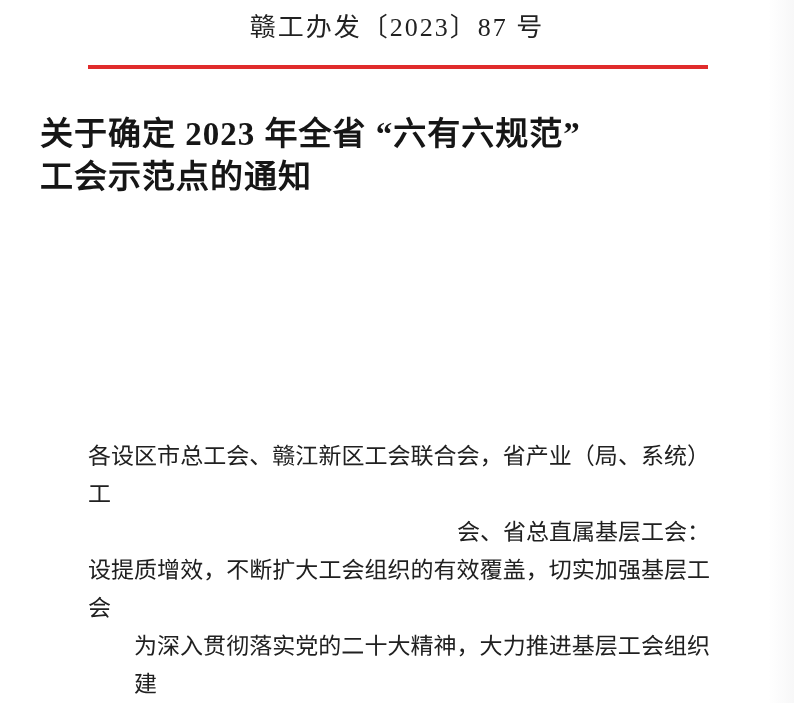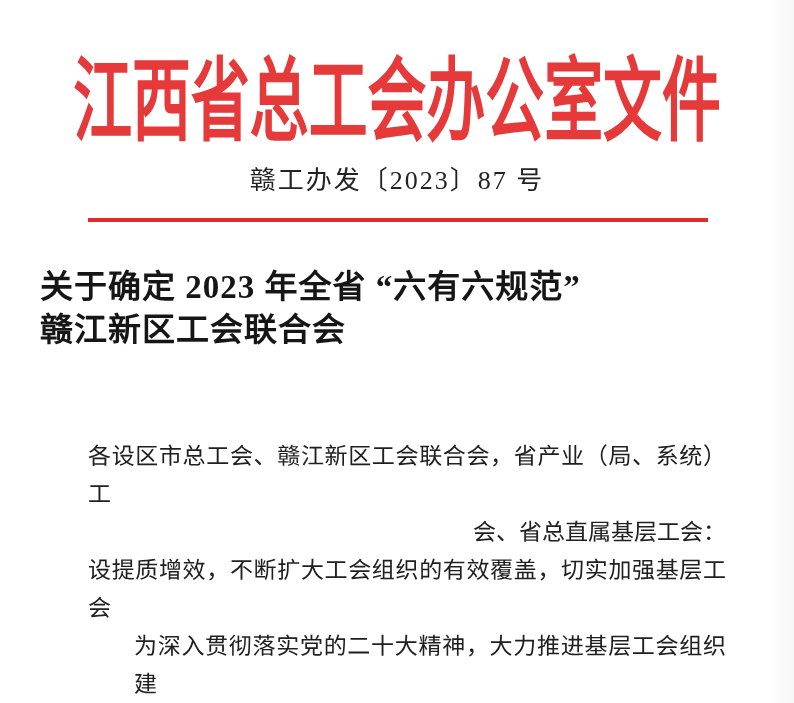--- a/index.html
+++ b/index.html
@@ -72,21 +72,21 @@
     letter-spacing: 1px;
   }
   .doc-title .title-line {
     display: block;
   }
 
   
   .body-text {
     position: absolute;
     left: 88px;
-    right: 68px;
+    right: 84px;
     top: 438px;
   }
   .line {
     margin: 0;
     font-size: 23px;
     line-height: 38px;
     color: #202020;
     white-space: nowrap;
     text-align: right;
   }
@@ -98,31 +98,28 @@
   }
   .line.indent {
     padding-left: 46px;
   }
 </style>
 </head>
 <body>
 
 <div class="page">
 
-  <div class="banner-wrap">
-    <div class="banner">江西省总工会办公室文件</div>
-  </div>
 
   <div class="doc-number">赣工办发〔2023〕87 号</div>
 
   <div class="red-rule"></div>
 
   <h1 class="doc-title">
     <span class="title-line">关于确定 2023 年全省 “六有六规范”</span>
-    <span class="title-line">赣江新区工会联合会</span>
+    <span class="title-line">工会示范点的通知</span>
   </h1>
 
   <div class="body-text">
     <p class="line justify">各设区市总工会、赣江新区工会联合会，省产业（局、系统）工</p>
     <p class="line">会、省总直属基层工会：</p>
     <p class="line justify">设提质增效，不断扩大工会组织的有效覆盖，切实加强基层工会</p>
     <p class="line justify indent">为深入贯彻落实党的二十大精神，大力推进基层工会组织建</p>
 
   </div>
 

